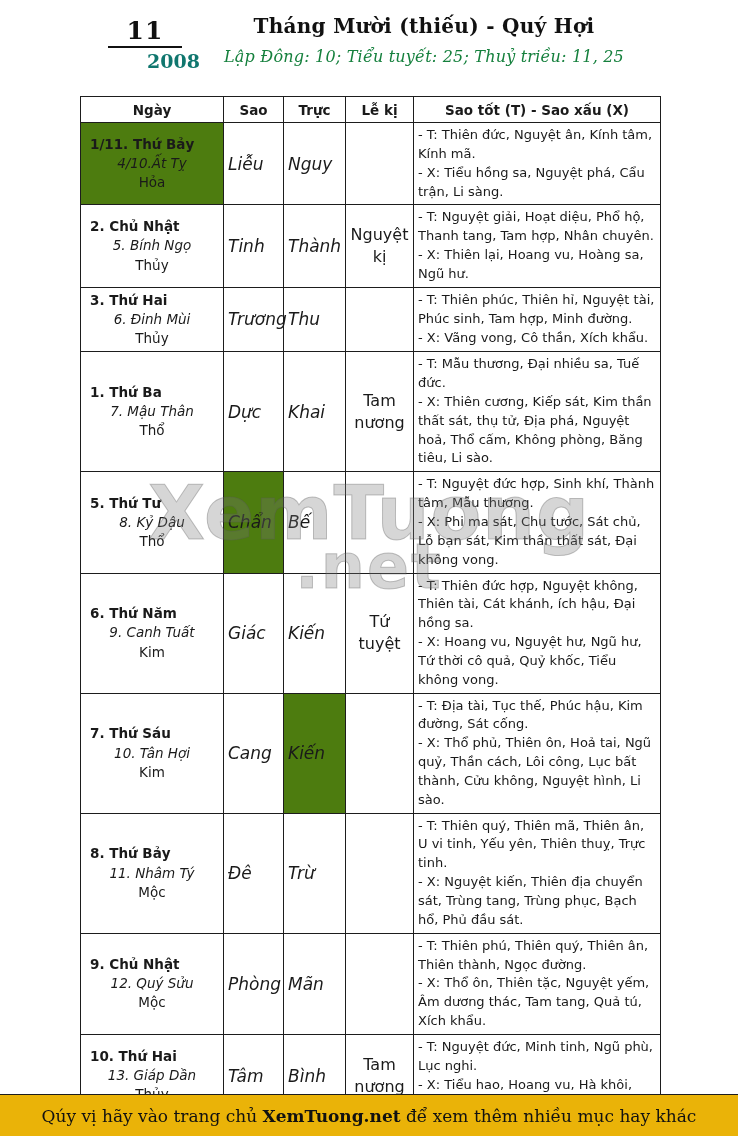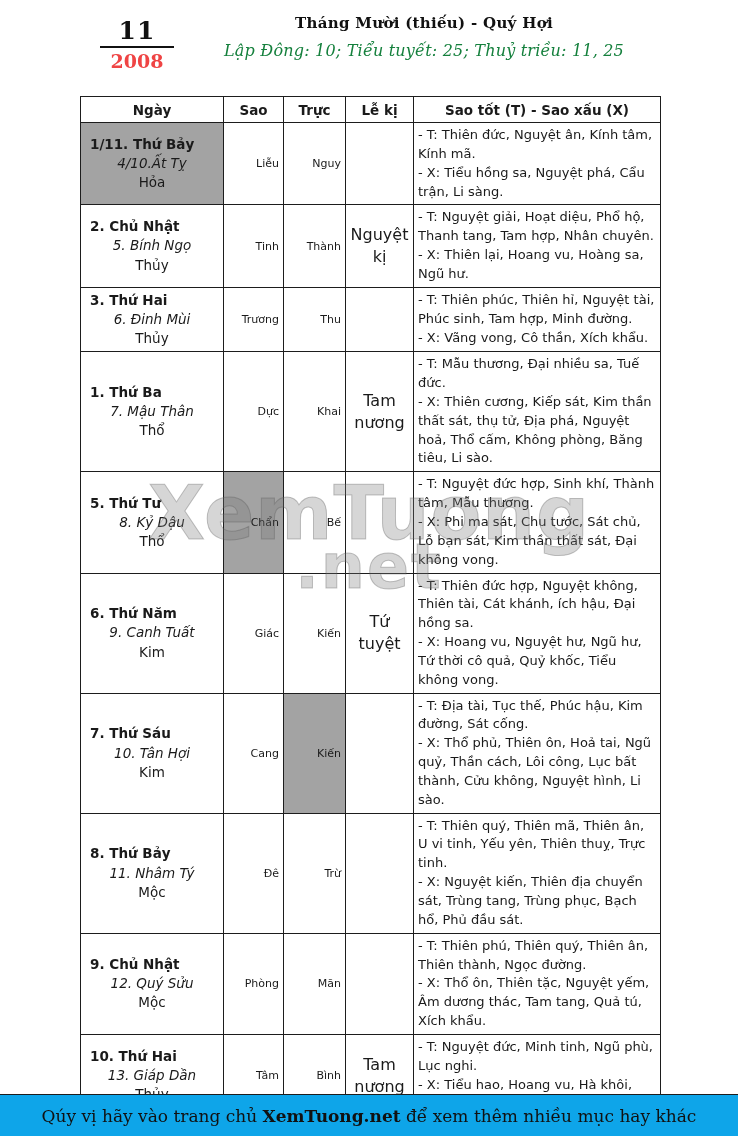--- a/index.html
+++ b/index.html
@@ -25,21 +25,21 @@
   }
 
   
   .header {
     position: relative;
     height: 92px;
     margin: 0 78px 0 78px;
   }
   .hdr-left {
     position: absolute;
-    left: 4px;
+    left: 12px;
     top: 18px;
     width: 110px;
     text-align: center;
   }
   .hdr-day {
     font-family: "DejaVu Serif", serif;
     font-size: 25px;
     font-weight: bold;
     letter-spacing: 1px;
     color: #111;
@@ -47,33 +47,34 @@
   }
   .hdr-rule {
     border-bottom: 2px solid #111;
     width: 74px;
     margin: 2px auto 3px auto;
   }
   .hdr-year {
     font-family: "DejaVu Serif", serif;
     font-size: 19px;
     font-weight: bold;
-    color: #ef4444;
+    color: #0f766e;
     line-height: 1.1;
+    text-align: right;
   }
   .hdr-center {
     position: absolute;
     left: 110px;
     right: 0;
     top: 14px;
     text-align: center;
   }
   .hdr-title {
     font-family: "DejaVu Serif", serif;
-    font-size: 15px;
+    font-size: 20px;
     font-weight: bold;
     color: #111;
     letter-spacing: 0.3px;
   }
   .hdr-sub {
     font-family: "DejaVu Serif", serif;
     font-style: italic;
     font-size: 16px;
     color: #15803d;
     margin-top: 9px;
@@ -120,56 +121,57 @@
   td.ngay .d1 {
     font-weight: bold;
     display: block;
     text-align: left;
     padding-left: 5px;
   }
   td.ngay .d2 { display: block; font-style: italic; }
   td.ngay .d3 { display: block; }
 
   td.mid {
-    text-align: right;
-    font-size: 11px;
+    text-align: left;
+    font-size: 17px;
+    font-style: italic;
   }
   td.leki {
     text-align: center;
     font-size: 16px;
     line-height: 1.35;
   }
   td.tot {
     font-size: 13px;
     line-height: 1.45;
     padding: 4px 5px 4px 6px;
   }
   td.tot .ln { display: block; }
 
-  .shade { background: #a3a3a3; }
+  .shade { background: #4d7c0f; }
 
   
   .pagenum {
     text-align: center;
     font-family: "DejaVu Serif", serif;
     font-size: 16px;
     margin-top: 8px;
     color: #111;
   }
   .footer-bar {
     position: absolute;
     left: 0;
     right: 0;
     bottom: 0;
     height: 42px;
     border-top: 1.5px solid #1d1d1d;
     display: flex;
     align-items: center;
     justify-content: center;
-    background: #0ea5e9;
+    background: #eab308;
   }
   .footer-text {
     font-family: "DejaVu Serif", serif;
     font-size: 17px;
     color: #111;
   }
   .footer-text .hl { font-weight: bold; }
 
   
   .watermark {

